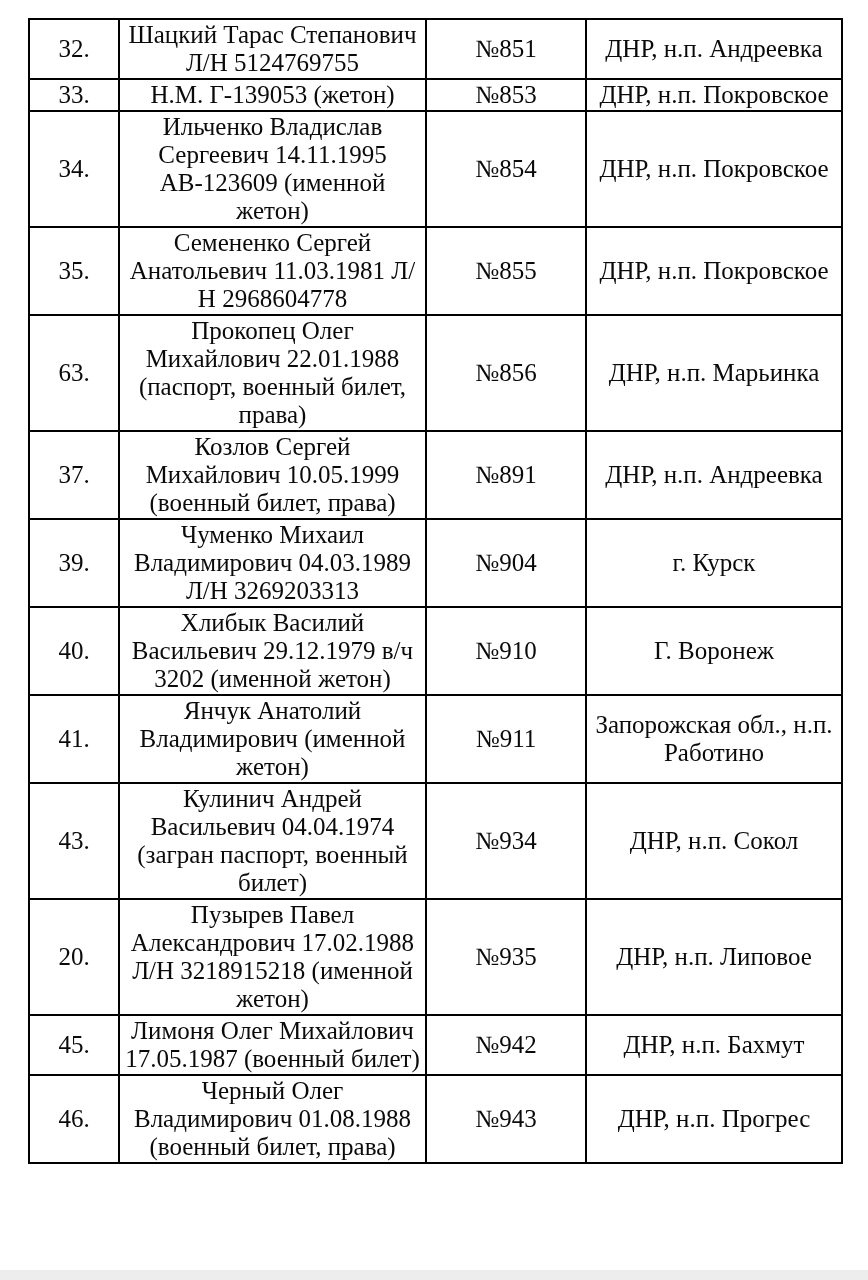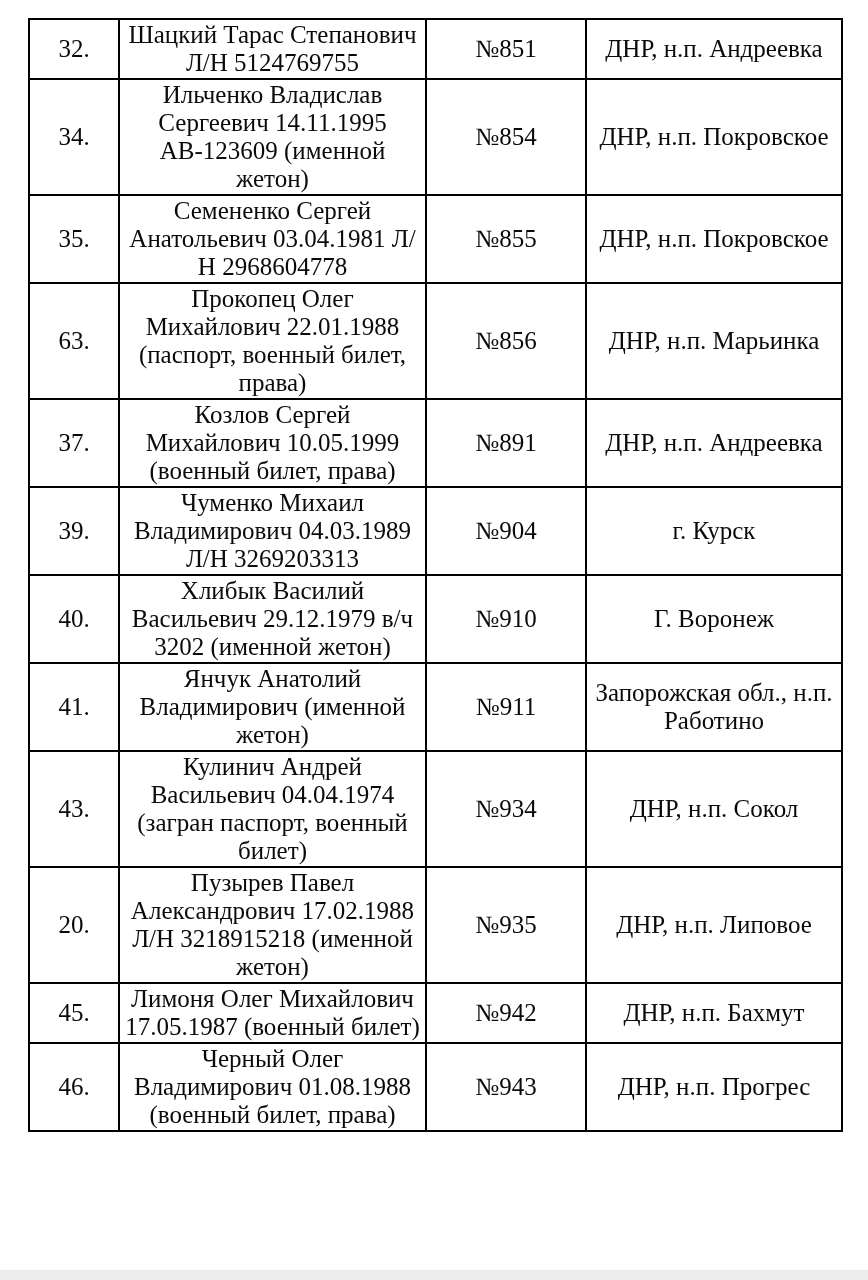--- a/index.html
+++ b/index.html
@@ -60,31 +60,37 @@
       <col class="c4">
     </colgroup>
     <tbody>
   <tr>
     <td>32.</td>
     <td>Шацкий Тарас Степанович Л/Н 5124769755</td>
     <td>№851</td>
     <td>ДНР, н.п. Андреевка</td>
   </tr>
 
+  <tr>
+    <td>33.</td>
+    <td>Н.М. Г-139053 (жетон)</td>
+    <td>№853</td>
+    <td>ДНР, н.п. Покровское</td>
+  </tr>
 
   <tr>
     <td>34.</td>
     <td>Ильченко Владислав Сергеевич 14.11.1995 АВ-123609 (именной жетон)</td>
     <td>№854</td>
     <td>ДНР, н.п. Покровское</td>
   </tr>
 
   <tr>
     <td>35.</td>
-    <td>Семененко Сергей Анатольевич 03.04.1981 Л/Н 2968604778</td>
+    <td>Семененко Сергей Анатольевич 11.03.1981 Л/Н 2968604778</td>
     <td>№855</td>
     <td>ДНР, н.п. Покровское</td>
   </tr>
 
   <tr>
     <td>63.</td>
     <td>Прокопец Олег Михайлович 22.01.1988 (паспорт, военный билет, права)</td>
     <td>№856</td>
     <td>ДНР, н.п. Марьинка</td>
   </tr>

